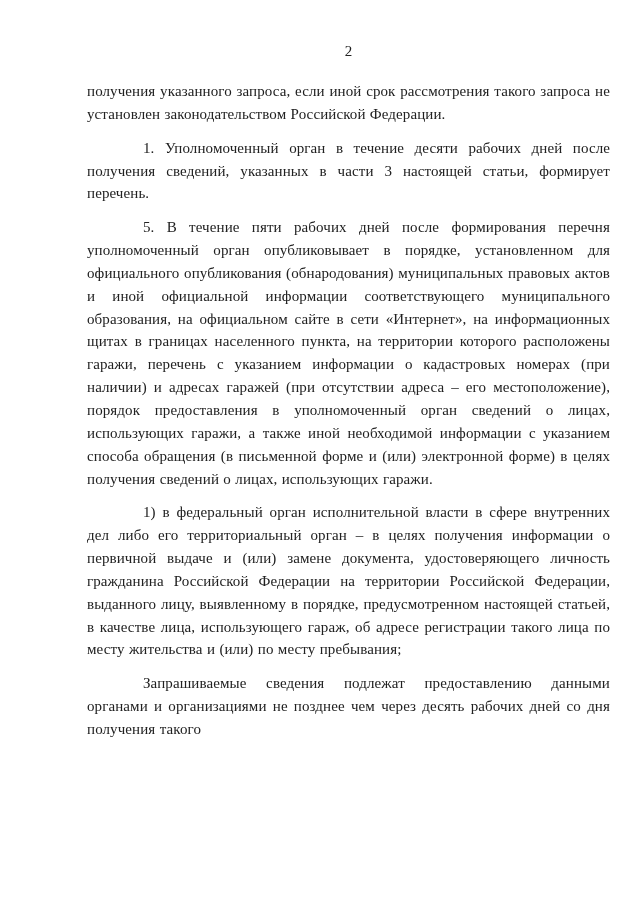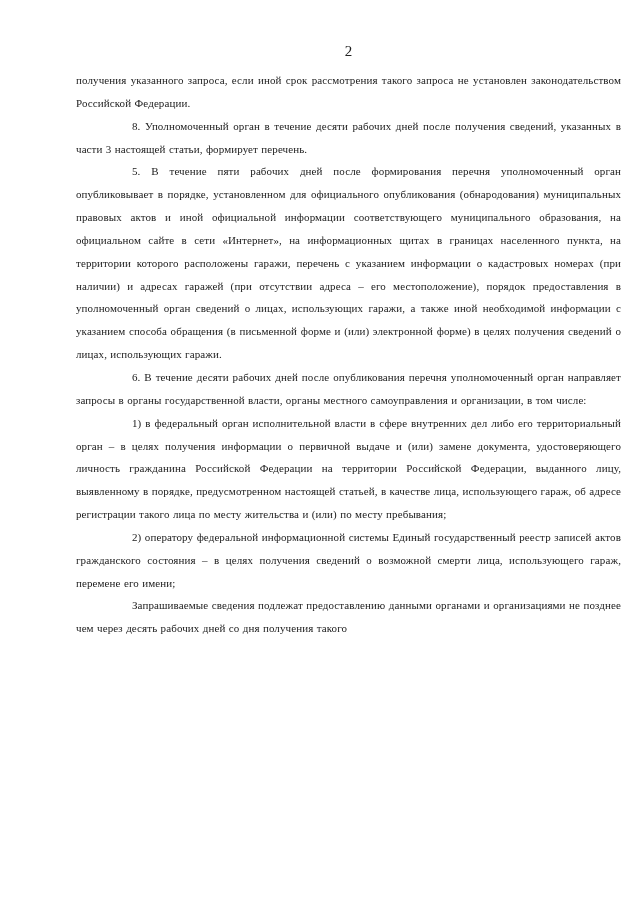--- a/index.html
+++ b/index.html
@@ -26,39 +26,37 @@
     line-height: 18px;
     color: #212121;
   }
   .body-text {
     position: absolute;
     top: 69px;
     left: 76px;
     width: 545px;
   }
   .body-text p.para {
-    margin: 0;
+    margin: 11px;
     padding: 0;
-    font-size: 11px;
+    font-size: 15px;
     line-height: 22.85px;
     text-align: justify;
     letter-spacing: 0.1px;
     word-spacing: 0.5px;
   }
   .body-text p.para.indent {
     text-indent: 56px;
   }
 </style>
 </head>
 <body>
 
 <div class="page">
   <div class="page-number">2</div>
   <div class="body-text">
       <p class="para">получения указанного запроса, если иной срок рассмотрения такого запроса не установлен законодательством Российской Федерации.</p>
-      <p class="para indent">8. Уполномоченный орган в течение десяти рабочих дней после получения сведений, указанных в части 3 настоящей статьи, формирует перечень.</p>
+      <p class="para indent">1. Уполномоченный орган в течение десяти рабочих дней после получения сведений, указанных в части 3 настоящей статьи, формирует перечень.</p>
       <p class="para indent">5. В течение пяти рабочих дней после формирования перечня уполномоченный орган опубликовывает в порядке, установленном для официального опубликования (обнародования) муниципальных правовых актов и иной официальной информации соответствующего муниципального образования, на официальном сайте в сети «Интернет», на информационных щитах в границах населенного пункта, на территории которого расположены гаражи, перечень с указанием информации о кадастровых номерах (при наличии) и адресах гаражей (при отсутствии адреса – его местоположение), порядок предоставления в уполномоченный орган сведений о лицах, использующих гаражи, а также иной необходимой информации с указанием способа обращения (в письменной форме и (или) электронной форме) в целях получения сведений о лицах, использующих гаражи.</p>
-      <p class="para indent">6. В течение десяти рабочих дней после опубликования перечня уполномоченный орган направляет запросы в органы государственной власти, органы местного самоуправления и организации, в том числе:</p>
       <p class="para indent">1) в федеральный орган исполнительной власти в сфере внутренних дел либо его территориальный орган – в целях получения информации о первичной выдаче и (или) замене документа, удостоверяющего личность гражданина Российской Федерации на территории Российской Федерации, выданного лицу, выявленному в порядке, предусмотренном настоящей статьей, в качестве лица, использующего гараж, об адресе регистрации такого лица по месту жительства и (или) по месту пребывания;</p>
-      <p class="para indent">2) оператору федеральной информационной системы Единый государственный реестр записей актов гражданского состояния – в целях получения сведений о возможной смерти лица, использующего гараж, перемене его имени;</p>
       <p class="para indent">Запрашиваемые сведения подлежат предоставлению данными органами и организациями не позднее чем через десять рабочих дней со дня получения такого</p>
     </div>
 </div>
 
 </body></html>

